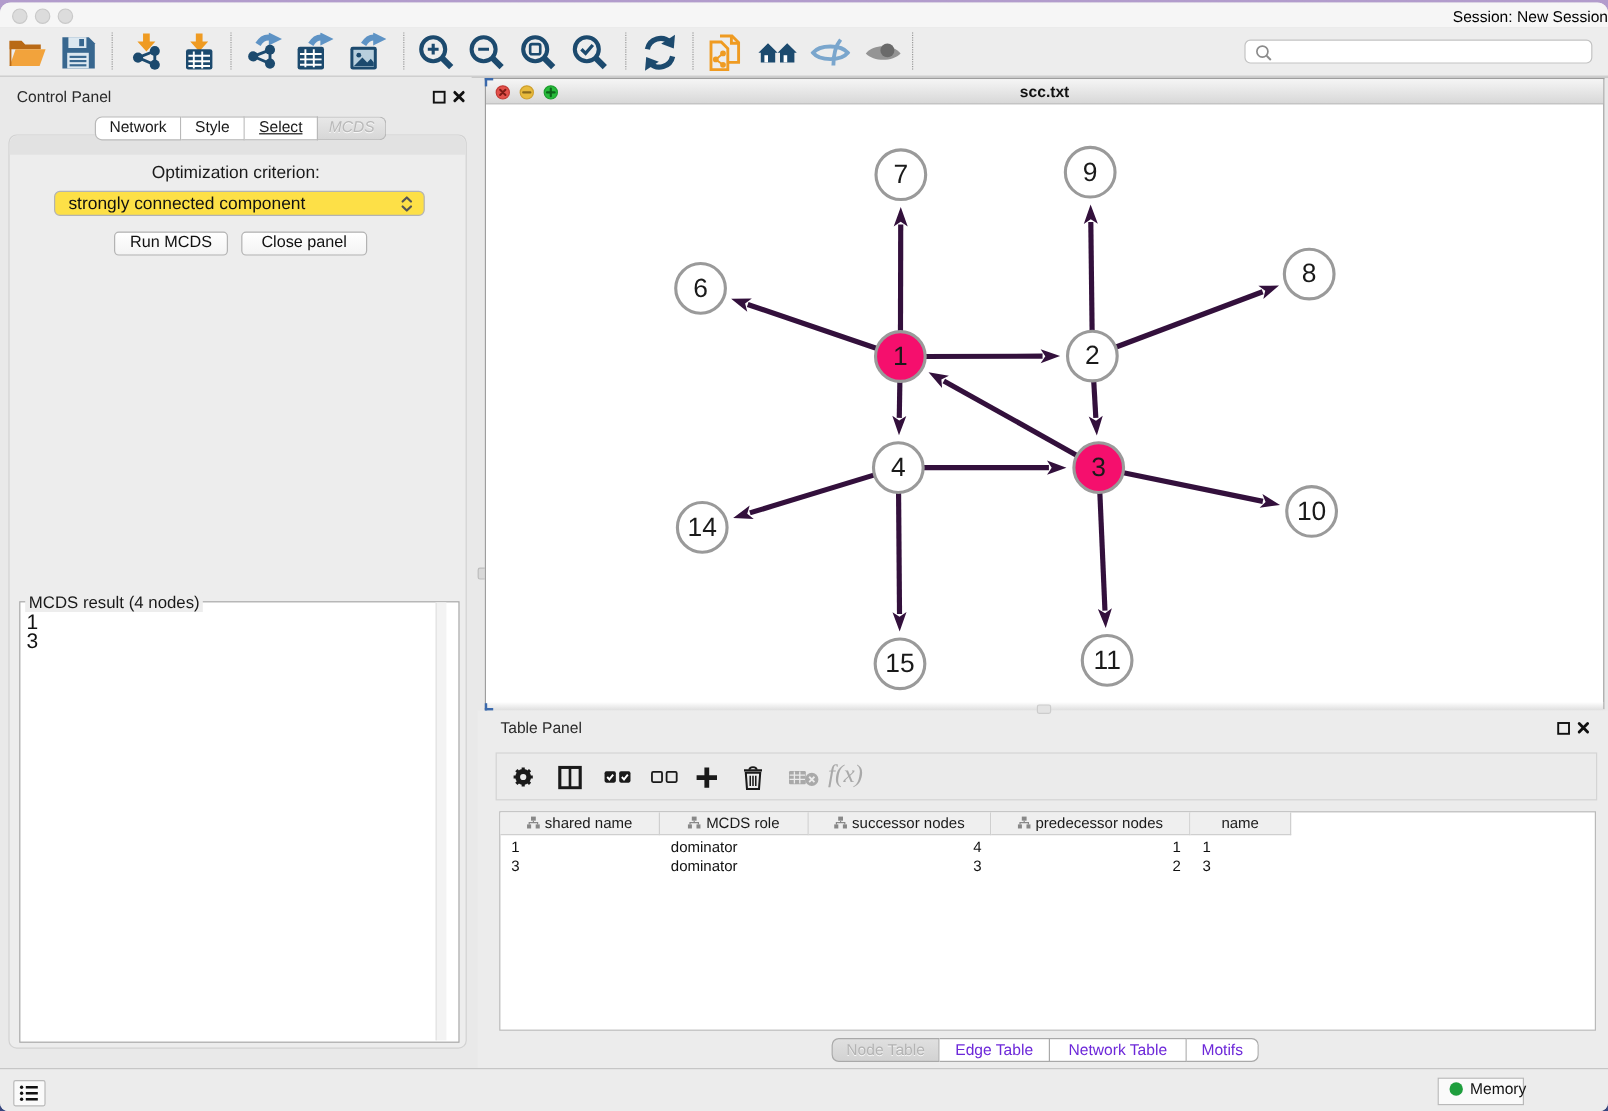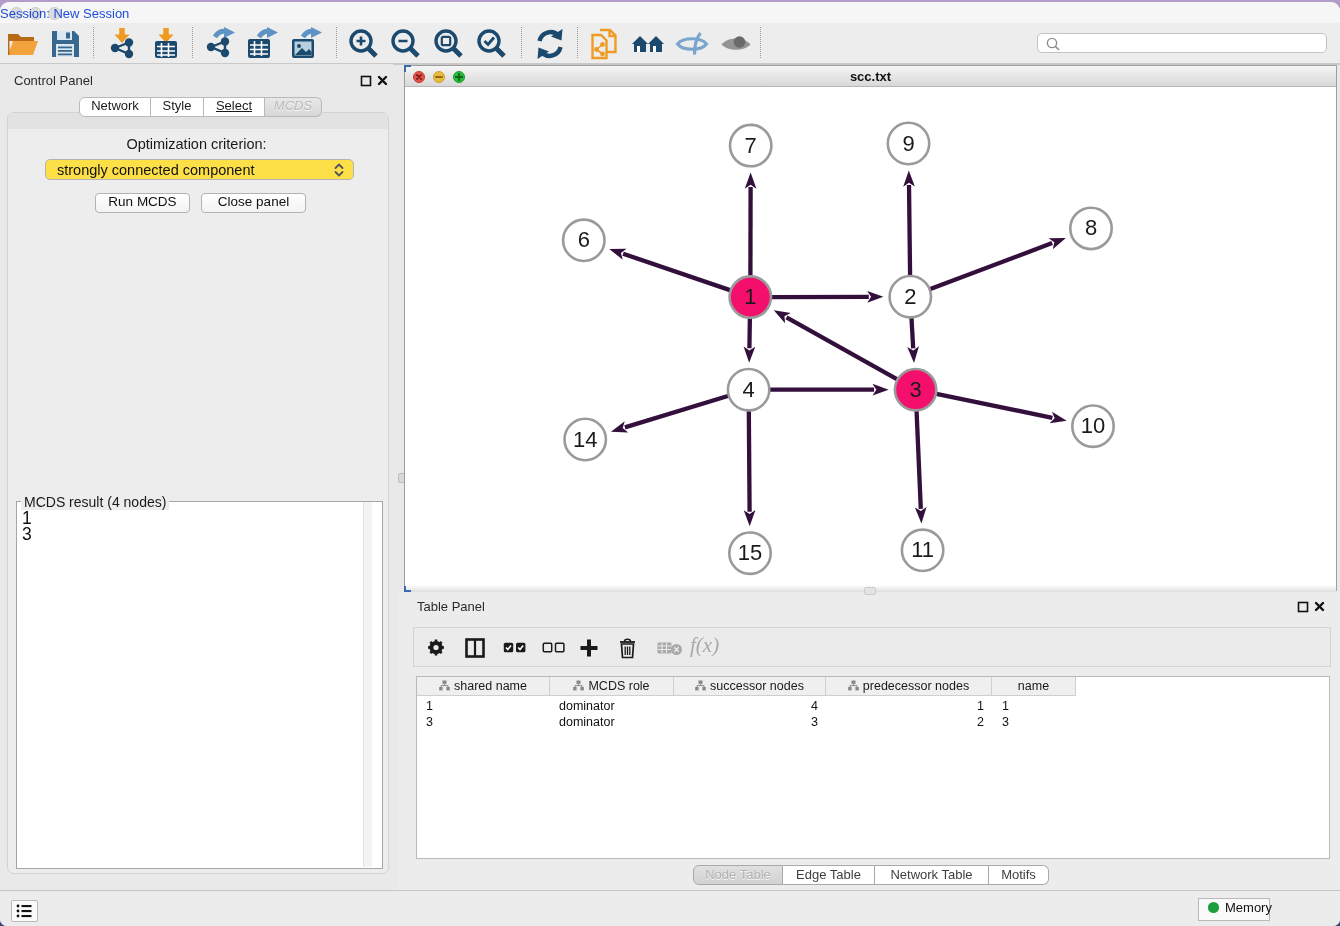--- a/index.html
+++ b/index.html
@@ -1,21 +1,21 @@
 <!DOCTYPE html>
 <html><head>
 <meta charset="utf-8">
 <style>
   html,body{margin:0;padding:0;}
   body{width:1340px;height:926px;overflow:hidden;background:linear-gradient(#b29ccc,#8f84b5 60%,#35457e);font-family:"Liberation Sans",sans-serif;}
   #app{position:absolute;left:0;top:2px;width:1340px;height:924px;background:#e9e9e9;border-radius:9px 9px 7px 7px;overflow:hidden;}
   .abs{position:absolute;}
   #titlebar{left:0;top:0;width:1340px;height:21px;background:#f6f6f6;border-bottom:1px solid #d8d8d8;}
   .tl{position:absolute;top:5px;width:13px;height:13px;border-radius:50%;background:#dcdcdc;border:1px solid #c9c9c9;box-sizing:border-box;}
-  #wintitle{position:absolute;left:0;top:4px;width:1340px;text-align:left;font-size:13px;color:#1d4ed8;}
+  #wintitle{position:absolute;left:0;top:4px;width:1340px;text-align:right;font-size:13px;color:#000000;}
   #toolbar{left:0;top:21px;width:1340px;height:41px;background:#ededed;border-bottom:1px solid #c9c9c9;}
   .sep{position:absolute;top:4px;height:31px;width:0;border-left:1px dotted #9a9a9a;}
   .ticon{position:absolute;top:4px;}
   #search{position:absolute;left:1037px;top:10px;width:290px;height:20px;background:#fff;border:1px solid #c3c3c3;border-radius:5px;box-sizing:border-box;}
   
   #cp{left:0;top:61px;width:393px;height:827px;background:#e9e9e9;}
   #cp-title{position:absolute;left:14px;top:10px;font-size:13px;color:#2b2b2b;}
   #cp-panel{position:absolute;left:7px;top:49px;width:382px;height:762px;background:#ededed;border:1px solid #d2d2d2;border-radius:7px;box-sizing:border-box;}
   #cp-band{position:absolute;left:8px;top:50px;width:380px;height:16px;background:#e2e2e2;border-radius:7px 7px 0 0;}
   .tab{position:absolute;top:34px;height:20px;box-sizing:border-box;background:#fff;border:1px solid #b9b9b9;font-size:13px;color:#1a1a1a;text-align:center;line-height:16px;}
@@ -33,21 +33,21 @@
   #wtext{position:absolute;left:0;top:3px;width:100%;text-align:center;font-size:13px;font-weight:700;color:#111;}
   .mc{position:absolute;top:4.5px;width:12px;height:12px;border-radius:50%;box-sizing:border-box;}
   .mc svg{display:block;margin:0;}
   
   #tp{left:398px;top:590px;width:942px;height:298px;background:#ececec;}
   #tp-title{position:absolute;left:19px;top:7px;font-size:13px;color:#2b2b2b;}
   #tp-toolbar{position:absolute;left:15px;top:35px;width:918px;height:40px;background:#ebebeb;border:1px solid #d4d4d4;box-sizing:border-box;}
   #tbl{position:absolute;left:18px;top:84px;width:914px;height:183px;background:#fff;border:1px solid #b9b9b9;box-sizing:border-box;}
   .hc{position:absolute;top:0;height:19px;box-sizing:border-box;background:#efefef;border-right:1px solid #cfcfcf;border-bottom:1px solid #cfcfcf;font-size:12.5px;color:#1a1a1a;text-align:center;line-height:18px;}
   .cell{position:absolute;font-size:12.5px;color:#111;}
-  .btab{position:absolute;top:273px;height:20px;box-sizing:border-box;background:#fff;border:1px solid #a9a9a9;font-size:13px;color:#404040;text-align:center;line-height:18px;}
+  .btab{position:absolute;top:273px;height:20px;box-sizing:border-box;background:#fff;border:1px solid #a9a9a9;font-size:13px;color:#6d28d9;text-align:center;line-height:18px;}
   
   #status{left:0;top:888px;width:1340px;height:36px;background:#ececec;border-top:1px solid #c6c6c6;}
   #memory{position:absolute;left:1198px;top:7px;width:72px;height:23px;background:#fafafa;border:1px solid #b9b9b9;box-sizing:border-box;font-size:13px;color:#111;white-space:nowrap;line-height:18px;}
   #listbtn{position:absolute;left:11px;top:9px;width:27px;height:22px;background:#fafafa;border:1px solid #b9b9b9;border-radius:2px;box-sizing:border-box;}
 </style>
 </head>
 <body>
 <div id="app">
   <div id="titlebar" class="abs">
     <div class="tl" style="left:10px;"></div>

